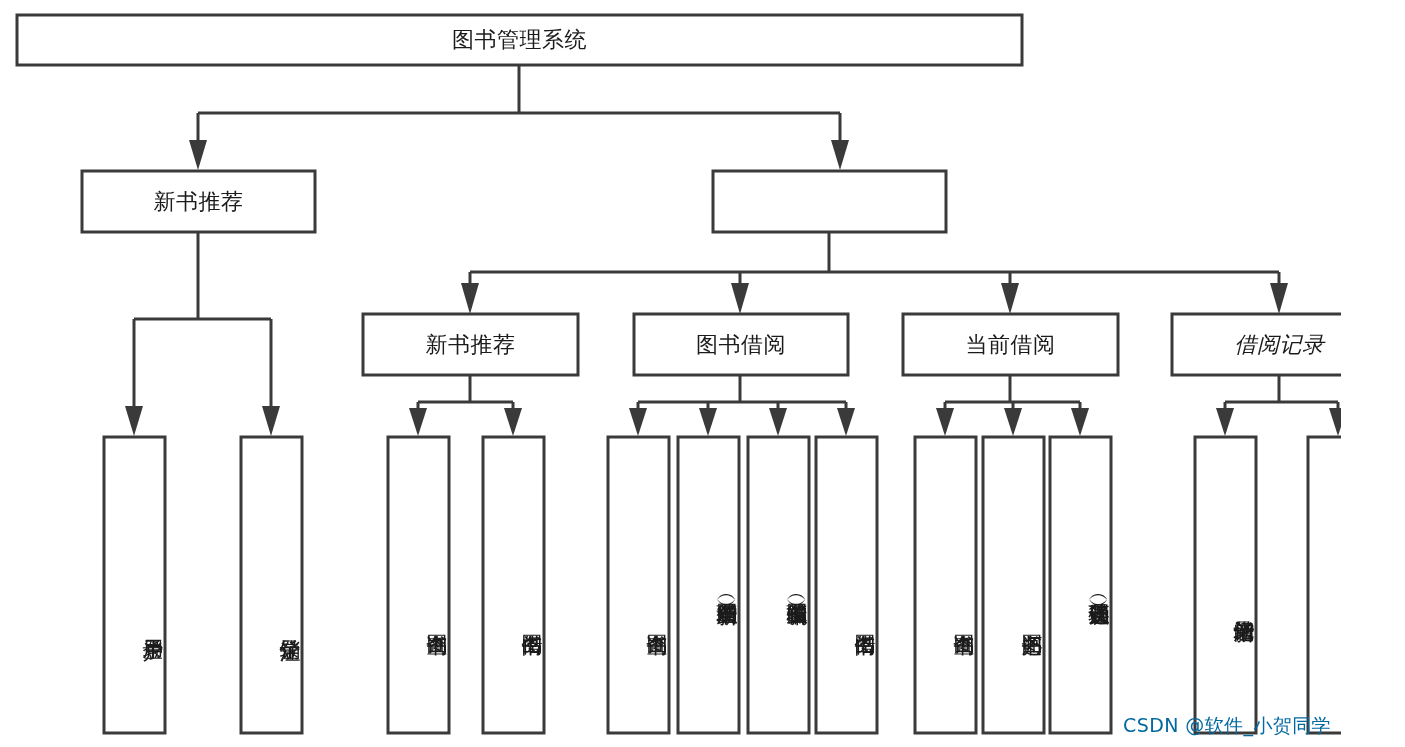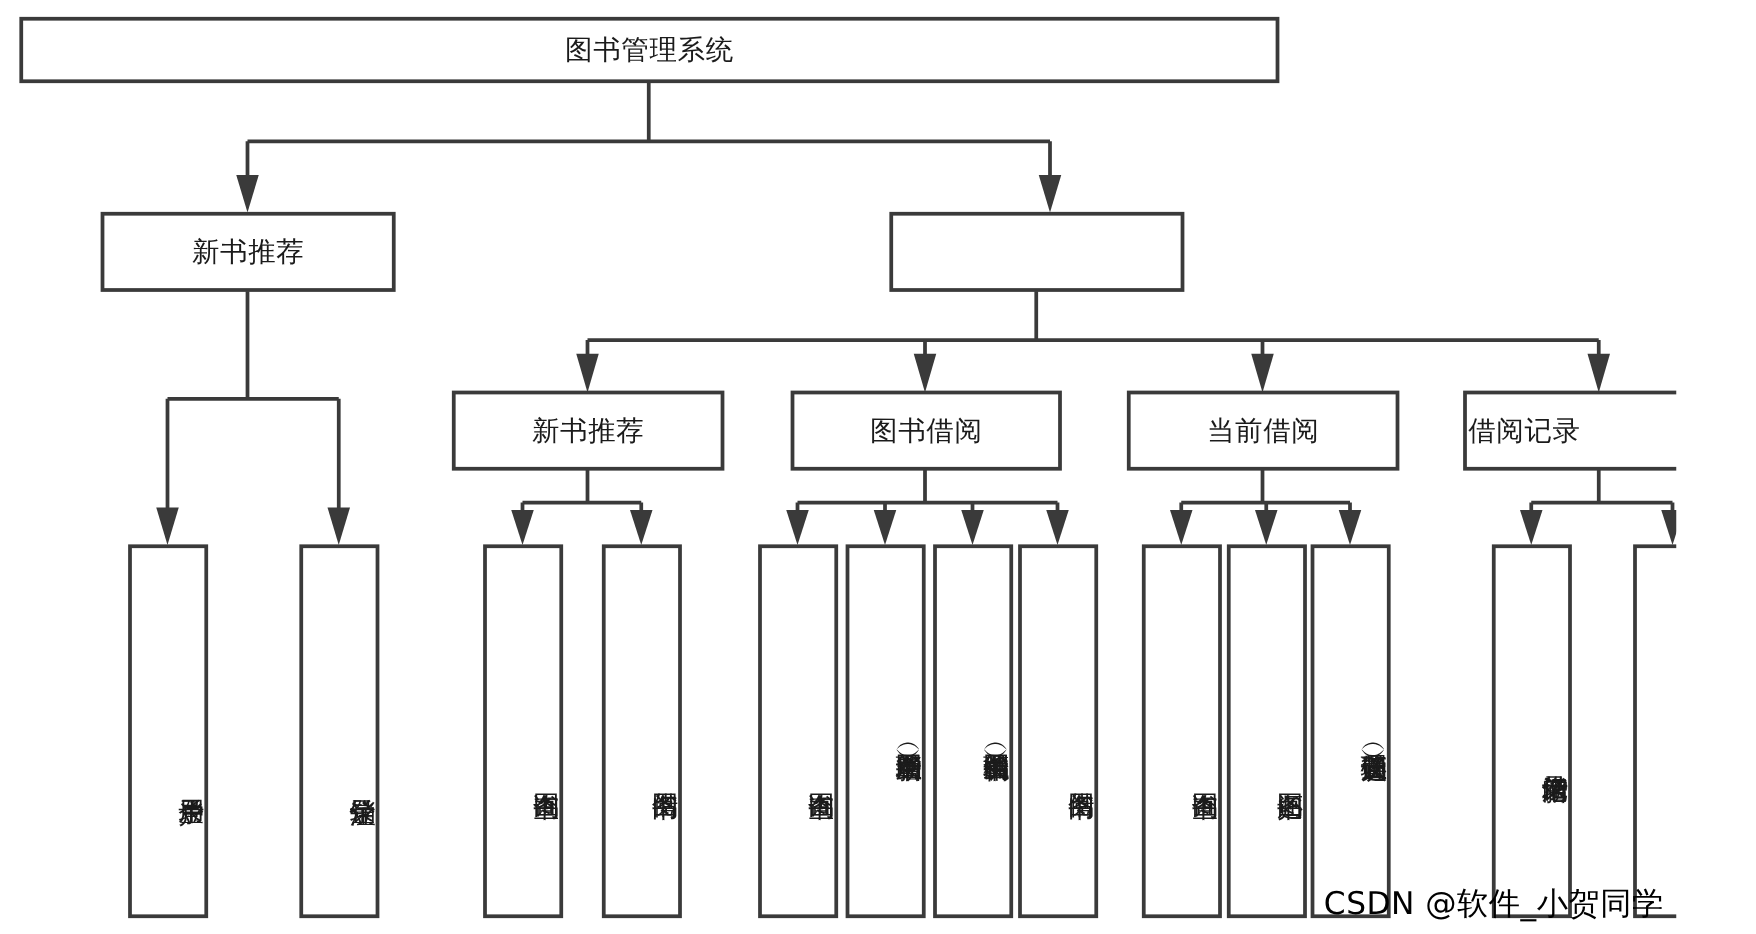--- a/index.html
+++ b/index.html
@@ -61,22 +61,22 @@
     font-family: "DejaVu Sans", "Liberation Sans", sans-serif;
     writing-mode: vertical-rl;
     text-orientation: upright;
     white-space: nowrap;
     pointer-events: none;
   }
   .watermark {
     position: absolute;
     right: 10px;
     bottom: 8px;
-    color: #000000;
-    font-size: 25px;
+    color: #0369a1;
+    font-size: 19px;
     font-family: "DejaVu Sans", "Liberation Sans", sans-serif;
     letter-spacing: 0.4px;
     white-space: nowrap;
     pointer-events: none;
   }
 </style>
 </head>
 <body>
 
 <div id="canvas">
@@ -185,21 +185,21 @@
     <rect class="node-box" x="1308" y="437" width="61" height="296"></rect>
   </svg>
 
   <div class="node-label-h" style="left:17px; top:15px; width:1005px; height:50px;">图书管理系统</div>
 
   <div class="node-label-h" style="left:82px; top:171px; width:233px; height:61px;">新书推荐</div>
 
   <div class="node-label-h" style="left:363px; top:314px; width:215px; height:61px;">新书推荐</div>
   <div class="node-label-h" style="left:634px; top:314px; width:214px; height:61px;">图书借阅</div>
   <div class="node-label-h" style="left:903px; top:314px; width:215px; height:61px;">当前借阅</div>
-  <div class="node-label-h" style="left:1112px; top:314px; width:215px; height:61px;">借阅记录</div>
+  <div class="node-label-h" style="left:1172px; top:314px; width:215px; height:61px;font-style:italic;">借阅记录</div>
 
   <div class="node-label-v" style="left:104px; top:528px; width:61px; height:190px;">用户登录</div>
   <div class="node-label-v" style="left:241px; top:528px; width:61px; height:190px;">注销登录</div>
 
   <div class="node-label-v" style="left:388px; top:513px; width:61px; height:210px;">查询图书</div>
   <div class="node-label-v" style="left:483px; top:513px; width:61px; height:210px;">借阅图书</div>
 
   <div class="node-label-v" style="left:608px; top:513px; width:61px; height:210px;">查询图书</div>
   <div class="node-label-v" style="left:678px; top:447px; width:61px; height:280px;">新增图书（管理员）</div>
   <div class="node-label-v" style="left:748px; top:447px; width:61px; height:280px;">编辑图书（管理员）</div>

